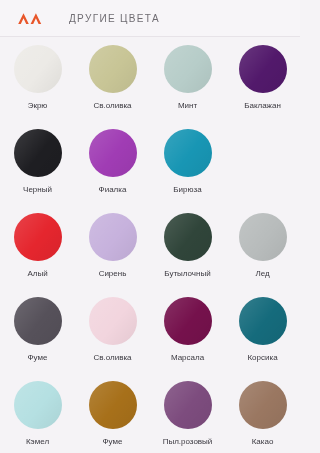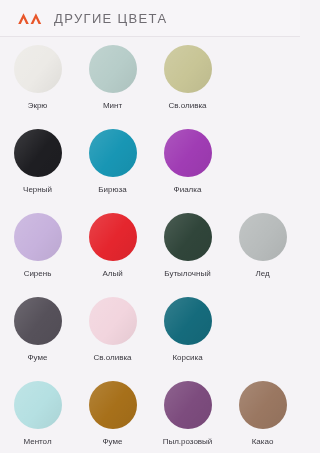--- a/index.html
+++ b/index.html
@@ -25,22 +25,22 @@
     border-bottom: 1px solid #e7e3e8;
     background: #f7f5f8;
   }
   #logo {
     width: 26px;
     height: 14px;
     display: block;
     flex: 0 0 auto;
   }
   #header-title {
-    margin-left: 11px;
-    font-size: 13px;
+    margin-left: 26px;
+    font-size: 10px;
     letter-spacing: 1.35px;
     color: #6f6c72;
     text-transform: uppercase;
     white-space: nowrap;
     font-weight: 400;
   }
 
   
   #palette {
     padding: 8px 0 0 0;
@@ -99,78 +99,86 @@
   <div id="header-title">ДРУГИЕ ЦВЕТА</div>
 </div>
 
 <div id="palette">
     <div class="swatch-row">
       <div class="swatch-cell">
         <div class="swatch-dot" style="background: rgb(236, 234, 230);"></div>
         <div class="swatch-label">Экрю</div>
       </div>
       <div class="swatch-cell">
+        <div class="swatch-dot" style="background: rgb(200, 197, 150);"></div>
+        <div class="swatch-label">Св.оливка</div>
+      </div>
+      <div class="swatch-cell">
         <div class="swatch-dot" style="background: rgb(183, 205, 201);"></div>
         <div class="swatch-label">Минт</div>
       </div>
       <div class="swatch-cell">
-        <div class="swatch-dot" style="background: rgb(200, 197, 150);"></div>
-        <div class="swatch-label">Св.оливка</div>
+        <div class="swatch-dot" style="background: rgb(82, 25, 107);"></div>
+        <div class="swatch-label">Баклажан</div>
       </div>
     </div>
     <div class="swatch-row">
       <div class="swatch-cell">
         <div class="swatch-dot" style="background: rgb(30, 30, 34);"></div>
         <div class="swatch-label">Черный</div>
       </div>
       <div class="swatch-cell">
+        <div class="swatch-dot" style="background: rgb(160, 60, 180);"></div>
+        <div class="swatch-label">Фиалка</div>
+      </div>
+      <div class="swatch-cell">
         <div class="swatch-dot" style="background: rgb(24, 150, 180);"></div>
         <div class="swatch-label">Бирюза</div>
-      </div>
-      <div class="swatch-cell">
-        <div class="swatch-dot" style="background: rgb(160, 60, 180);"></div>
-        <div class="swatch-label">Фиалка</div>
       </div>
     </div>
     <div class="swatch-row">
       <div class="swatch-cell">
+        <div class="swatch-dot" style="background: rgb(229, 38, 46);"></div>
+        <div class="swatch-label">Алый</div>
+      </div>
+      <div class="swatch-cell">
         <div class="swatch-dot" style="background: rgb(199, 178, 221);"></div>
         <div class="swatch-label">Сирень</div>
-      </div>
-      <div class="swatch-cell">
-        <div class="swatch-dot" style="background: rgb(229, 38, 46);"></div>
-        <div class="swatch-label">Алый</div>
       </div>
       <div class="swatch-cell">
         <div class="swatch-dot" style="background: rgb(48, 69, 58);"></div>
         <div class="swatch-label">Бутылочный</div>
       </div>
       <div class="swatch-cell">
         <div class="swatch-dot" style="background: rgb(184, 188, 188);"></div>
         <div class="swatch-label">Лед</div>
       </div>
     </div>
     <div class="swatch-row">
       <div class="swatch-cell">
         <div class="swatch-dot" style="background: rgb(86, 81, 90);"></div>
         <div class="swatch-label">Фуме</div>
       </div>
       <div class="swatch-cell">
         <div class="swatch-dot" style="background: rgb(242, 213, 222);"></div>
         <div class="swatch-label">Св.оливка</div>
       </div>
       <div class="swatch-cell">
+        <div class="swatch-dot" style="background: rgb(117, 17, 76);"></div>
+        <div class="swatch-label">Марсала</div>
+      </div>
+      <div class="swatch-cell">
         <div class="swatch-dot" style="background: rgb(21, 107, 124);"></div>
         <div class="swatch-label">Корсика</div>
       </div>
     </div>
     <div class="swatch-row">
       <div class="swatch-cell">
         <div class="swatch-dot" style="background: rgb(181, 224, 226);"></div>
-        <div class="swatch-label">Ментол</div>
+        <div class="swatch-label">Кэмел</div>
       </div>
       <div class="swatch-cell">
         <div class="swatch-dot" style="background: rgb(167, 112, 26);"></div>
         <div class="swatch-label">Фуме</div>
       </div>
       <div class="swatch-cell">
         <div class="swatch-dot" style="background: rgb(125, 76, 126);"></div>
         <div class="swatch-label">Пыл.розовый</div>
       </div>
       <div class="swatch-cell">

